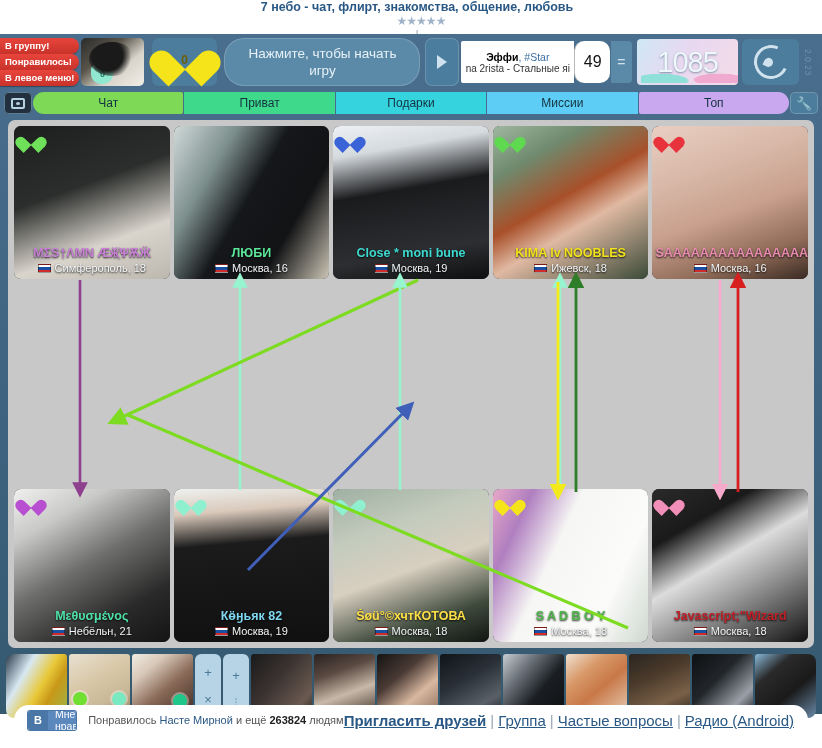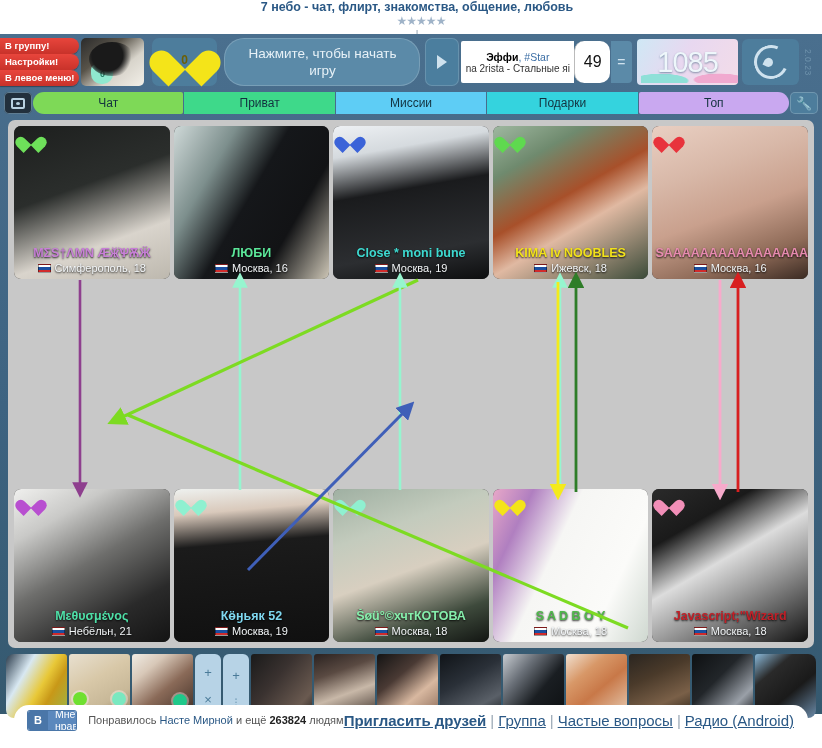--- a/index.html
+++ b/index.html
@@ -219,21 +219,21 @@
     <span class="tb-sep">|</span>
     <span class="tb-link">Помощь</span>
   </div>
 
   <div class="app">
 
     <div class="toolbar">
 
       <div class="redstack">
         <div class="redbtn">В группу!</div>
-        <div class="redbtn">Настройки!</div>
+        <div class="redbtn">Понравилось!</div>
         <div class="redbtn">В левое меню!</div>
       </div>
 
       <div class="avatar-box">
         <div class="avatar-badge">0</div>
       </div>
 
       <div class="heartbtn">
         <div class="bigheart">
           <span class="hs l"></span>
@@ -271,22 +271,22 @@
         <span class="vertxt">2.0.23</span>
       </div>
     </div>
 
     <div class="tabsrow">
       <div class="sqbtn">
           <span class="cam"></span>
         </div>
       <div class="tab t1">Чат</div>
       <div class="tab t2">Приват</div>
+      <div class="tab t3">Подарки</div>
       <div class="tab t4">Миссии</div>
-      <div class="tab t3">Подарки</div>
       <div class="tab t5">Топ</div>
       <div class="wrbtn">🔧</div>
     </div>
 
     <div class="board">
 
       <div class="cardrow r1">
 
         <div class="card">
           <div class="photo" style="background:linear-gradient(160deg,#1d1f1e 0%,#2b2e2c 40%,#d9d4cc 72%,#bdb8ae 100%);"></div>
@@ -359,33 +359,33 @@
           </div>
         </div>
 
         <div class="card">
           <div class="photo" style="background:linear-gradient(175deg,#eef1ef 0%,#d9c9bb 16%,#1b1b1b 36%,#101010 100%);"></div>
           <div class="heart">
             <i class="l" style="background:#8ff0d0"></i>
               <i class="r" style="background:#8ff0d0"></i>
           </div>
           <div class="cardtxt">
-            <div class="uname" style="color:#7fd8f0">Кӫӈьяк 52</div>
+            <div class="uname" style="color:#7fd8f0">Кӫӈьяк 82</div>
             <div class="loc"><span class="flag"></span><span>Москва, 19</span></div>
           </div>
         </div>
 
         <div class="card">
           <div class="photo" style="background:linear-gradient(160deg,#9fb0a2 0%,#c3cbbd 28%,#d8cfc0 52%,#3e4a3c 80%,#121512 100%);"></div>
           <div class="heart">
             <i class="l" style="background:#8ff0d0"></i>
               <i class="r" style="background:#8ff0d0"></i>
           </div>
           <div class="cardtxt">
-            <div class="uname" style="color:#86efac">Šøü°©хчтКОТОВА</div>
+            <div class="uname" style="color:#fde047">Šøü°©хчтКОТОВА</div>
             <div class="loc"><span class="flag"></span><span>Москва, 18</span></div>
           </div>
         </div>
 
         <div class="card">
           <div class="photo" style="background:linear-gradient(115deg,#e8a8c8 0%,#b07fc0 18%,#f6f6f4 40%,#fbfbf9 74%,#cfd8d0 100%);"></div>
           <div class="heart">
             <i class="l" style="background:#f4e419"></i>
               <i class="r" style="background:#f4e419"></i>
           </div>

